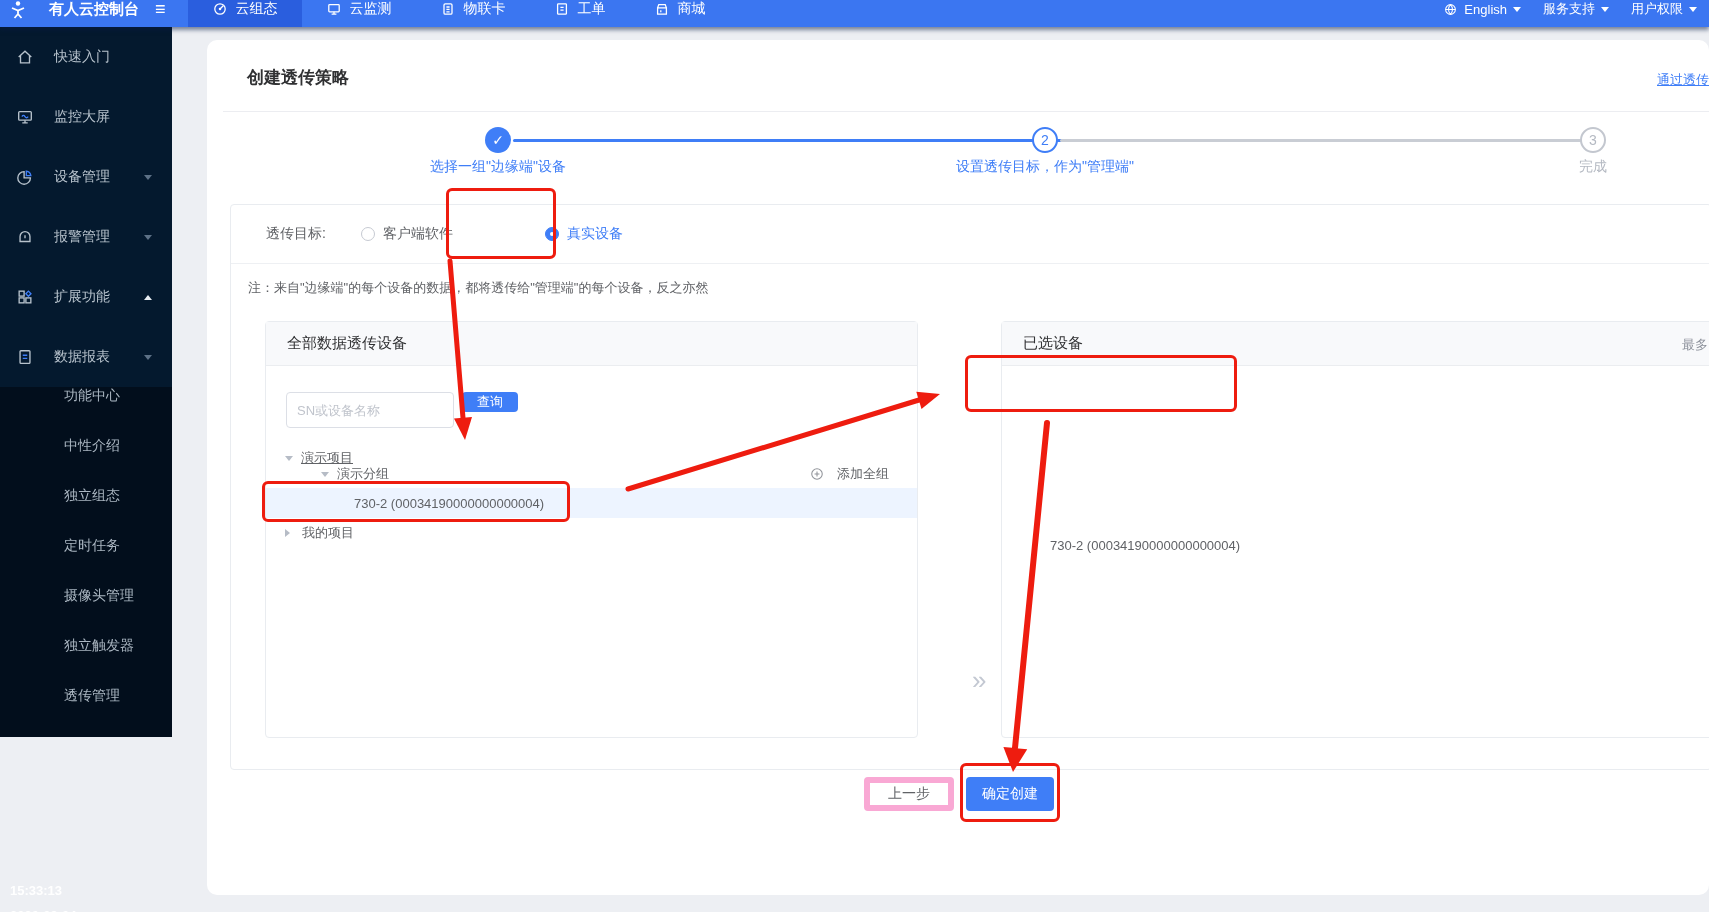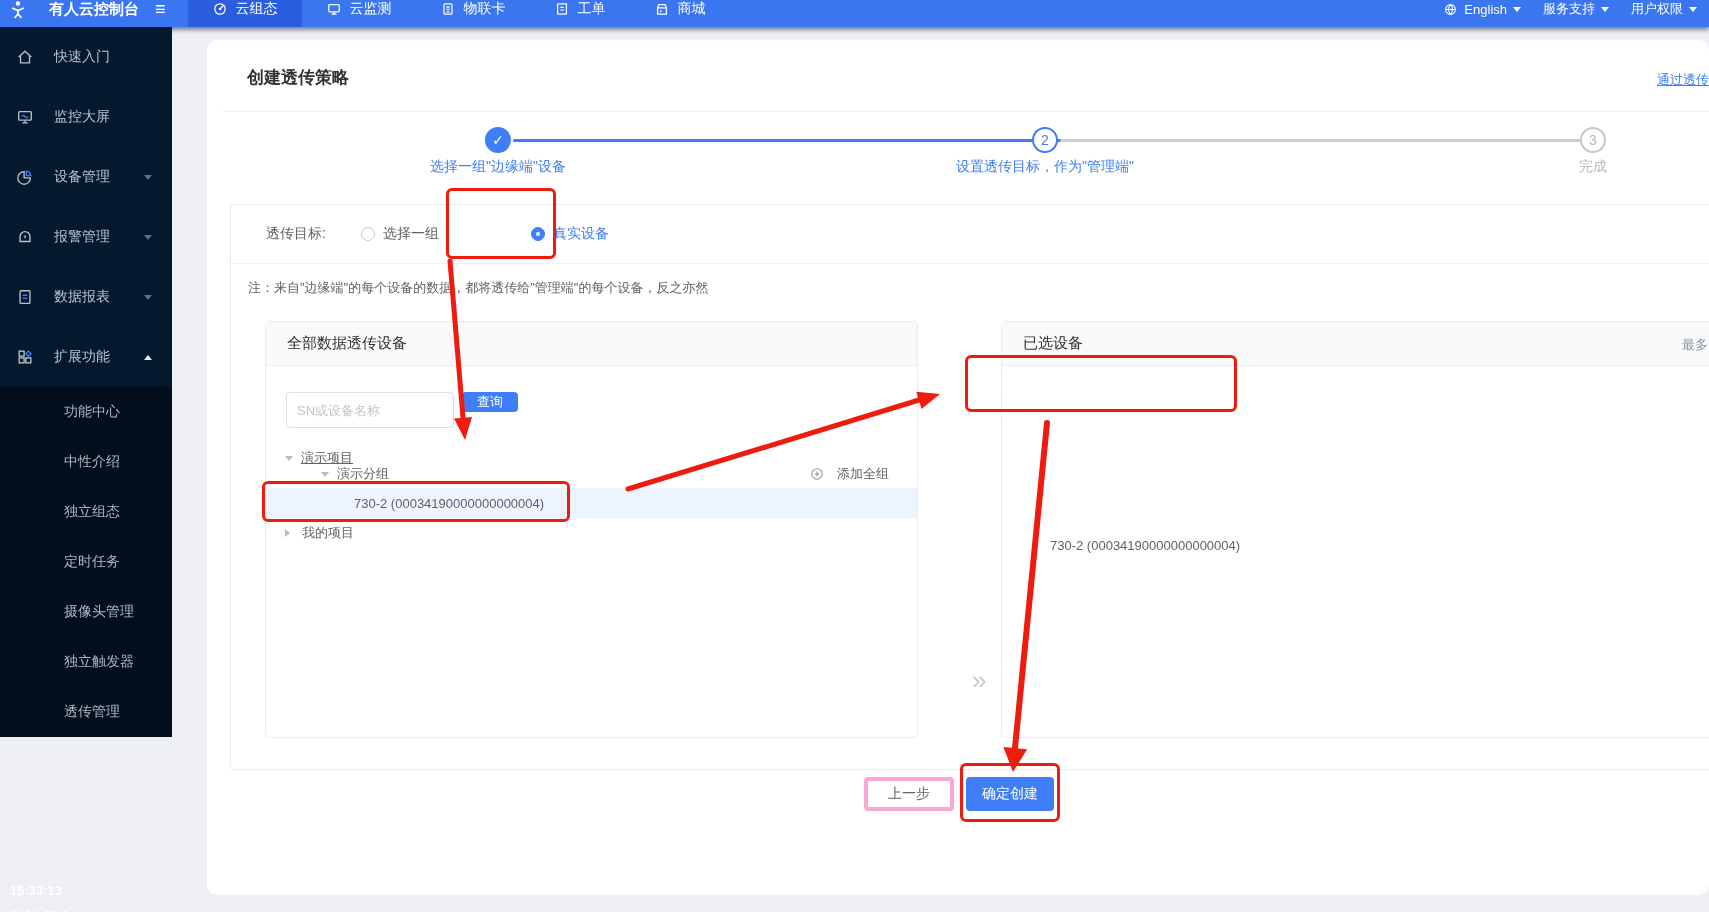--- a/index.html
+++ b/index.html
@@ -19,21 +19,21 @@
   .nav-right-item { display:flex; align-items:center; gap:6px; white-space:nowrap; }
   .caret-down-w { width:0; height:0; border:4px solid transparent; border-top:5px solid #fff; margin-top:4px; }
 
   
   #sidebar { position:absolute; left:0; top:27px; width:172px; height:642px; background:#04192e; z-index:20; }
   .side-item { height:60px; display:flex; align-items:center; padding:0 20px 0 16px; color:#b7c2cc; font-size:14px; cursor:pointer; }
   .side-item .lbl { margin-left:20px; flex:1; }
   .caret-down-g { width:0; height:0; border:4px solid transparent; border-top:5px solid #5d7186; margin-top:4px; }
   .caret-up-w { width:0; height:0; border:4px solid transparent; border-bottom:5px solid #e8edf2; margin-bottom:4px; }
   #submenu { background:#020e1c; }
-  .sub-item { height:50px; display:flex; align-items:center; padding-left:64px; color:#aab6c1; font-size:14px; cursor:pointer; }
+  .sub-item { height:50px; display:flex; align-items:flex-start; padding-left:64px; color:#aab6c1; font-size:14px; cursor:pointer; }
   #side-footer { position:absolute; left:10px; top:836px; color:#fff; }
   #side-footer .t1 { font-size:13px; font-weight:bold; margin-top:20px; }
   #side-footer .t2 { font-size:13px; font-weight:bold; margin-top:10px; }
 
   
   #card { position:absolute; left:207px; top:40px; width:1502px; height:855px; background:#fff; border-radius:10px; z-index:1; }
   #page-title { position:absolute; left:40px; top:26px; font-size:17px; font-weight:bold; color:#303133; }
   #top-link { position:absolute; left:1450px; top:31px; font-size:13px; color:#3f7ef7; text-decoration:underline; white-space:nowrap; cursor:pointer; }
   #title-divider { position:absolute; left:16px; top:71px; width:1486px; height:1px; background:#ecedf1; }
 
@@ -71,21 +71,21 @@
   .tree-row { position:absolute; left:0; width:100%; display:flex; align-items:center; font-size:13px; color:#606266; cursor:pointer; }
   .tw-exp { width:0; height:0; border:4px solid transparent; border-top:5px solid #b6bcc6; margin-top:4px; }
   .tw-col { width:0; height:0; border:4px solid transparent; border-left:5px solid #b6bcc6; margin-left:2px; }
   .tree-sel { background:#edf4ff; }
   #grp-action { position:absolute; right:28px; display:flex; align-items:center; gap:13px; color:#606266; font-size:13px; cursor:pointer; }
 
   #chevrons { position:absolute; left:741px; top:460px; font-size:26px; color:#c3c8d2; }
   #rp-item { position:absolute; left:48px; top:216px; font-size:13px; color:#606266; white-space:nowrap; }
 
   .btm-btn { position:absolute; top:737px; height:34px; border-radius:4px; font-size:14px; cursor:pointer; font-family:inherit; }
-  #btn-prev { left:657px; width:90px; background:#fff; border:4px solid #f9a8d4; color:#606266; }
+  #btn-prev { left:657px; width:90px; background:#fff; border:6px solid #f9a8d4; color:#606266; }
   #btn-submit { left:759px; width:88px; background:#3f7ef7; border:none; color:#fff; }
 
   
   .red-box { position:absolute; border:3px solid #ee1c0f; border-radius:6px; z-index:60; pointer-events:none; }
   #anno-svg { position:absolute; left:0; top:0; width:1709px; height:912px; z-index:61; pointer-events:none; }
 
   svg.ic { display:block; }
 </style>
 </head>
 <body>
@@ -185,35 +185,35 @@
   <div class="side-item">
     <svg class="ic" width="18" height="18" viewBox="0 0 20 20" fill="none" stroke="#b7c2cc" stroke-width="1.5">
       <path d="M10 4 a5.5 5.5 0 0 1 5.5 5.5 V15 H4.5 V9.5 A5.5 5.5 0 0 1 10 4 z"></path>
         <path d="M10 8 v3.5"></path>
     </svg>
     <span class="lbl">报警管理</span>
     <span class="caret-down-g"></span>
   </div>
   <div class="side-item">
     <svg class="ic" width="18" height="18" viewBox="0 0 20 20" fill="none" stroke="#b7c2cc" stroke-width="1.5">
-      <rect x="4.5" y="3" width="11" height="14" rx="1"></rect>
-        <path d="M7.5 8 h5 M7.5 11.5 h5" stroke="#3f7ef7"></path>
-    </svg>
-    <span class="lbl">数据报表</span>
-    <span class="caret-down-g"></span>
-  </div>
-  <div class="side-item">
-    <svg class="ic" width="18" height="18" viewBox="0 0 20 20" fill="none" stroke="#b7c2cc" stroke-width="1.5">
       <rect x="3.5" y="3.5" width="5.5" height="5.5"></rect>
         <rect x="3.5" y="11" width="5.5" height="5.5"></rect>
         <rect x="11" y="11" width="5.5" height="5.5"></rect>
       <rect x="11.8" y="4.3" width="4" height="4" transform="rotate(45 13.8 6.3)" stroke="#3f7ef7"></rect>
     </svg>
     <span class="lbl">扩展功能</span>
     <span class="caret-up-w"></span>
+  </div>
+  <div class="side-item">
+    <svg class="ic" width="18" height="18" viewBox="0 0 20 20" fill="none" stroke="#b7c2cc" stroke-width="1.5">
+      <rect x="4.5" y="3" width="11" height="14" rx="1"></rect>
+        <path d="M7.5 8 h5 M7.5 11.5 h5" stroke="#3f7ef7"></path>
+    </svg>
+    <span class="lbl">数据报表</span>
+    <span class="caret-down-g"></span>
   </div>
   <div id="submenu">
     <div class="sub-item">
         <span>功能中心</span>
       </div>
     <div class="sub-item">
         <span>中性介绍</span>
       </div>
     <div class="sub-item">
         <span>独立组态</span>
@@ -249,21 +249,21 @@
   <div class="step-circle sc-active" style="left:825px;"><span>2</span></div>
   <div class="step-circle sc-pending" style="left:1373px;"><span>3</span></div>
   <div class="step-label sl-blue" style="left:171px; width:240px;">选择一组"边缘端"设备</div>
   <div class="step-label sl-blue" style="left:698px; width:280px;">设置透传目标，作为"管理端"</div>
   <div class="step-label sl-gray" style="left:1346px; width:80px;">完成</div>
 
   <div id="form-box">
     <div id="radio-row">
       <span class="cap">透传目标:</span>
       <span class="radio" style="margin-left:35px;"></span>
-      <span class="radio-lbl">选择一组</span>
+      <span class="radio-lbl">客户端软件</span>
       <span class="radio checked" style="margin-left:92px;"></span>
       <span class="radio-lbl sel">真实设备</span>
     </div>
     <div id="note-line">注：来自"边缘端"的每个设备的数据，都将透传给"管理端"的每个设备，反之亦然</div>
 
     <div id="left-panel" class="panel">
       <div class="panel-head">
         <span class="panel-title">全部数据透传设备</span>
       </div>
       <input id="search-input" type="text" placeholder="SN或设备名称" style="">

